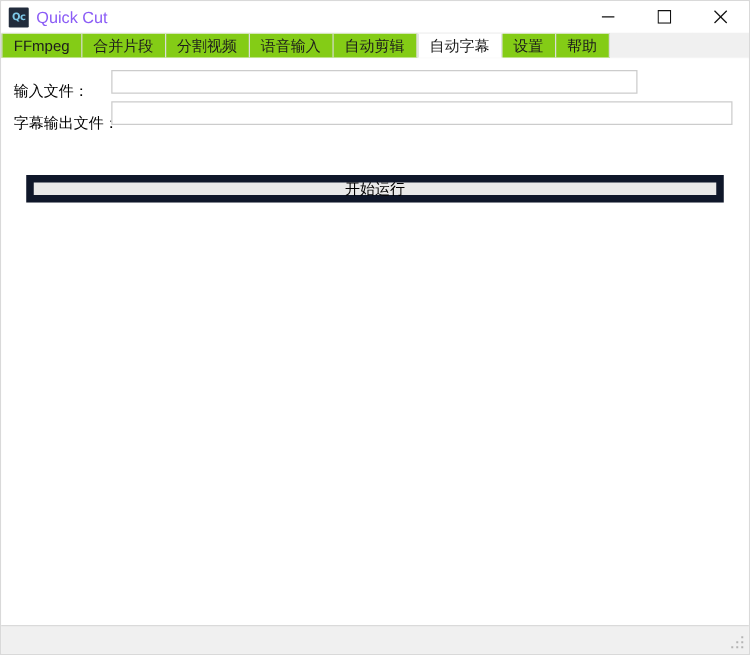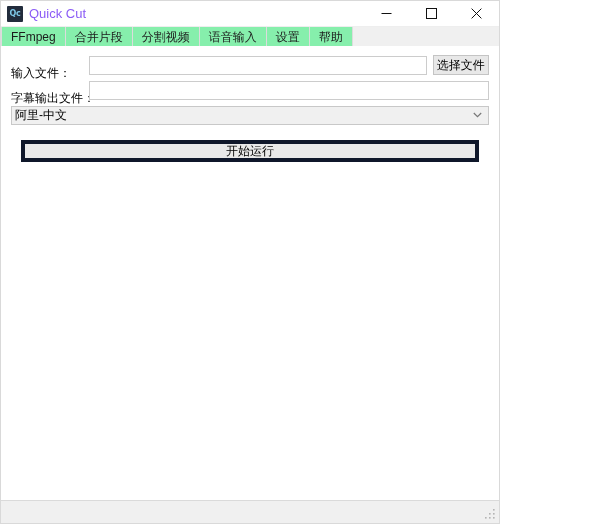--- a/index.html
+++ b/index.html
@@ -11,21 +11,21 @@
     width: 600px;
     height: 524px;
     font-family: "Liberation Sans", "DejaVu Sans", sans-serif;
     font-size: 12px;
     color: #000000;
     overflow: hidden;
   }
 
   .window {
     position: relative;
-    width: 500px;
+    width: 600px;
     height: 524px;
     box-sizing: border-box;
     border: 1px solid #d9d9d9;
     background: #ffffff;
     display: flex;
     flex-direction: column;
   }
 
   
   .titlebar {
@@ -89,21 +89,21 @@
     border-bottom: 1px solid #ffffff;
     box-sizing: border-box;
   }
   .tab {
     display: flex;
     align-items: center;
     justify-content: center;
     padding: 0 9px;
     font-size: 12px;
     color: #1c1c1c;
-    background: #86efac;
+    background: #84cc16;
     border-right: 1px solid #dcdcdc;
     box-sizing: border-box;
     white-space: nowrap;
     line-height: 1;
   }
   .tab.first { border-left: 1px solid #dcdcdc; }
   .tab.active {
     background: #ffffff;
     border-right: 1px solid #dcdcdc;
     border-left: 1px solid #dcdcdc;
@@ -192,21 +192,21 @@
     bottom: 0;
     display: flex;
     align-items: center;
   }
 
   .run-btn {
     margin: 15px 10px 0 10px;
     height: 22px;
     box-sizing: border-box;
     background: #e9e9e9;
-    border: 4px solid #0f172a;
+    border: 6px solid #0f172a;
     display: flex;
     align-items: center;
     justify-content: center;
     font-size: 12px;
     color: #000000;
     font-family: "Liberation Sans", "DejaVu Sans", sans-serif;
   }
 
   
   .statusbar {
@@ -253,48 +253,41 @@
         </svg>
       </div>
     </div>
   </div>
 
   <div class="tabbar">
     <div class="tab first">FFmpeg</div>
     <div class="tab">合并片段</div>
     <div class="tab">分割视频</div>
     <div class="tab">语音输入</div>
+    <div class="tab">自动剪辑</div>
+    <div class="tab active">自动字幕</div>
     <div class="tab">设置</div>
     <div class="tab">帮助</div>
     <div class="tabfill"></div>
   </div>
 
   <div class="content">
     <div class="form">
 
       <div class="row">
         <div class="lbl">输入文件：</div>
         <input class="txtinput narrow" type="text" value="" style="">
-        <div class="choose-btn">选择文件</div>
       </div>
 
       <div class="row">
         <div class="lbl">字幕输出文件：</div>
         <input class="txtinput wide" type="text" value="" style="">
       </div>
 
       <div class="row">
-        <div class="combo">
-          <span class="combo-value">阿里-中文</span>
-          <span class="combo-arrow">
-            <svg width="9" height="6" viewBox="0 0 9 6">
-              <polyline points="0.8,1 4.5,4.6 8.2,1" fill="none" stroke="#777777" stroke-width="1.2"></polyline>
-            </svg>
-          </span>
-        </div>
       </div>
 
       <div class="run-btn">开始运行</div>
     </div>
   </div>
 
   <div class="statusbar">
     <span></span>
     <span class="grip">
       <svg width="12" height="12" viewBox="0 0 12 12">

